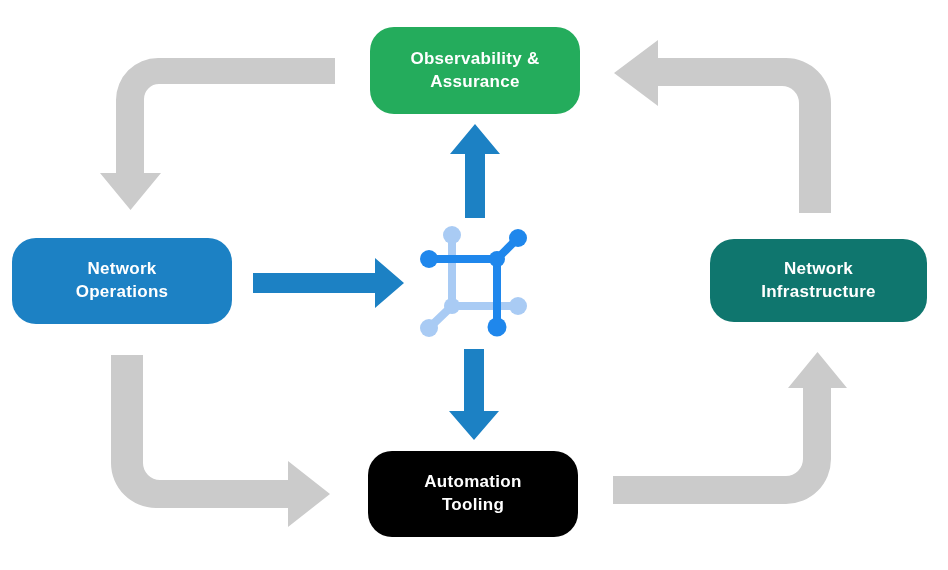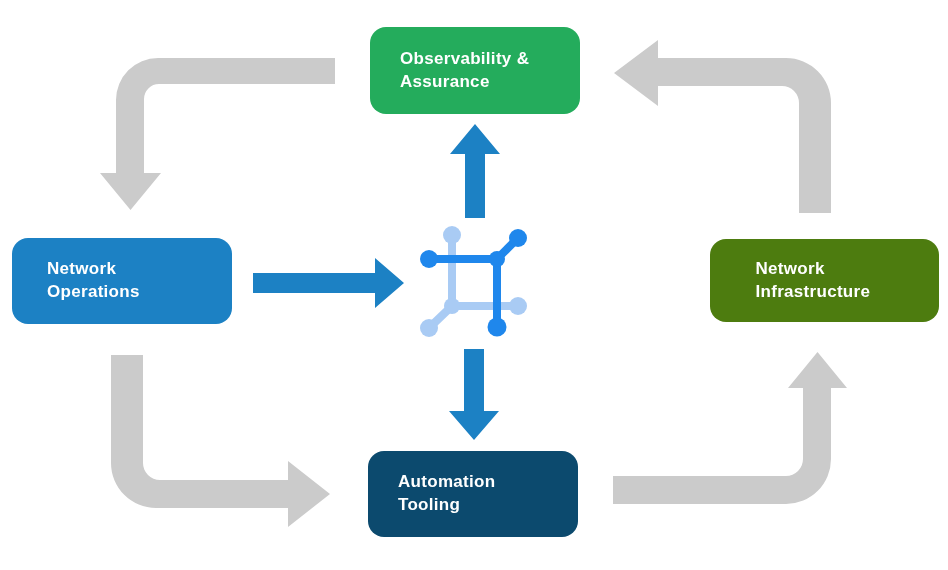--- a/index.html
+++ b/index.html
@@ -3,22 +3,22 @@
 <meta charset="utf-8">
 <style>
   html,body{margin:0;padding:0;background:#ffffff;}
   .canvas{
     position:relative;width:948px;height:570px;background:#ffffff;overflow:hidden;
     font-family:"Liberation Sans", sans-serif;
   }
   .arrow-layer{position:absolute;left:0;top:0;width:948px;height:570px;}
   .node{
     position:absolute;display:flex;align-items:center;justify-content:center;
-    border-radius:16px;color:#ffffff;font-size:17px;font-weight:700;
-    letter-spacing:0.3px;line-height:1.35;
+    border-radius:24px;color:#ffffff;font-size:17px;font-weight:700;
+    letter-spacing:0.3px;text-align:center;line-height:1.35;
   }
   .node span{max-width:150px;display:inline-block;}
   .node-observability{left:370px;top:27px;width:210px;height:87px;}
   .node-operations{left:12px;top:238px;width:220px;height:86px;}
   .node-infrastructure{left:710px;top:239px;width:217px;height:83px;}
   .node-automation{left:368px;top:451px;width:210px;height:86px;}
 </style>
 </head>
 <body>
 
@@ -69,21 +69,21 @@
   </svg>
 
   <div class="node node-observability" style="background: rgb(36, 172, 92); color: rgb(255, 255, 255);">
     <span>Observability &amp; Assurance</span>
   </div>
 
   <div class="node node-operations" style="background: rgb(28, 129, 196); color: rgb(255, 255, 255);">
     <span>Network Operations</span>
   </div>
 
-  <div class="node node-infrastructure" style="background: #4d7c0f; color: rgb(255, 255, 255); padding-left: 12px;">
+  <div class="node node-infrastructure" style="background: #0f766e; color: rgb(255, 255, 255);">
     <span>Network Infrastructure</span>
   </div>
 
-  <div class="node node-automation" style="background: #0c4a6e; color: rgb(255, 255, 255);">
+  <div class="node node-automation" style="background: #000000; color: rgb(255, 255, 255);">
     <span>Automation Tooling</span>
   </div>
 
 </div>
 
 </body></html>

